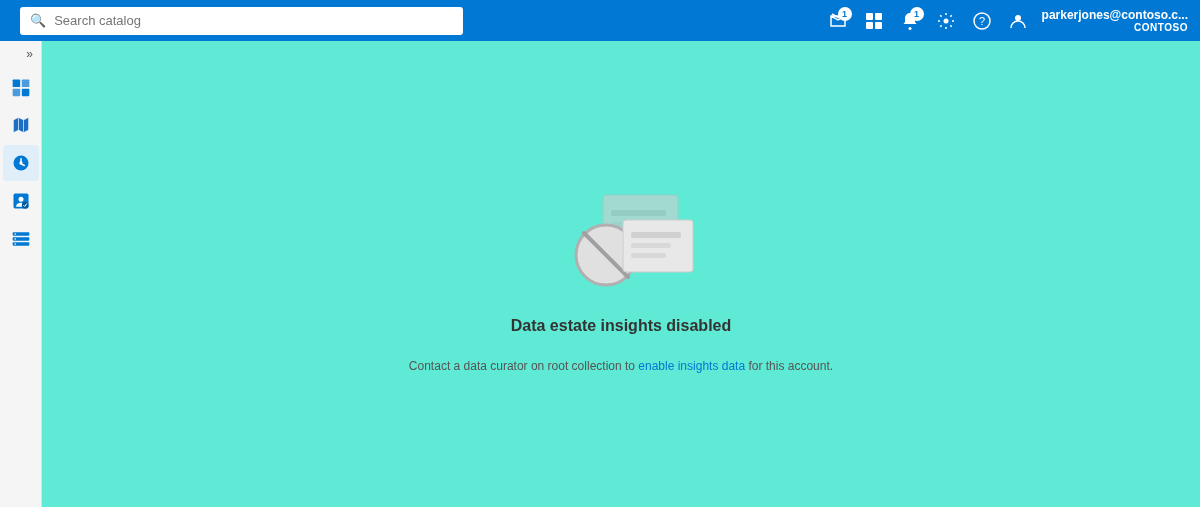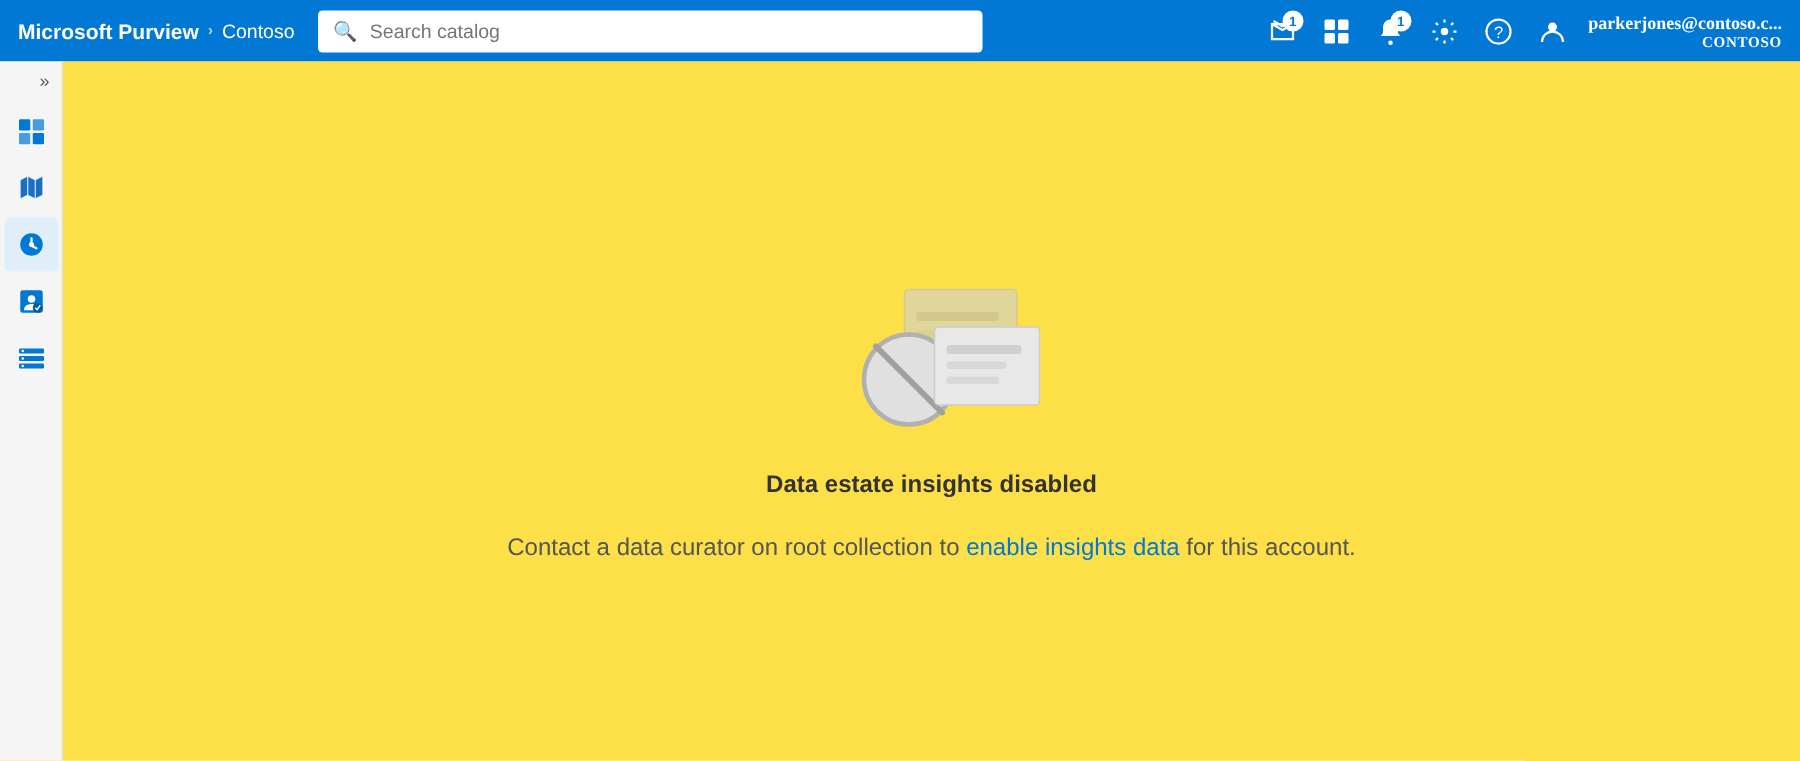--- a/index.html
+++ b/index.html
@@ -88,21 +88,20 @@
       align-items: center;
       justify-content: center;
     }
     .user-info {
       display: flex;
       flex-direction: column;
       align-items: flex-end;
       color: #fff;
       margin-left: 4px;
       cursor: pointer;
-      font-family: Liberation Serif, serif;
     }
     .user-info .user-name {
       font-size: 12px;
       font-weight: 600;
     }
     .user-info .user-org {
       font-size: 10px;
       font-weight: 700;
       letter-spacing: 0.5px;
     }
@@ -150,56 +149,51 @@
       height: 20px;
     }
 
     
     .main-content {
       flex: 1;
       display: flex;
       flex-direction: column;
       align-items: center;
       justify-content: center;
-      background: #fde047;
+      background: #5eead4;
     }
     .empty-state {
       display: flex;
       flex-direction: column;
       align-items: center;
       gap: 12px;
     }
     .empty-state-icon {
       width: 160px;
       height: 130px;
     }
     .empty-title {
       font-size: 16px;
       font-weight: 600;
       color: #333;
     }
     .empty-subtitle {
-      font-size: 16px;
+      font-size: 12px;
       color: #555;
       margin-top: 12px;
     }
     .empty-subtitle a {
       color: #0078d4;
       text-decoration: none;
     }
   </style>
 </head>
 <body>
 
 <div class="topbar">
-  <div class="topbar-brand">
-    <span>Microsoft Purview</span>
-    <span class="chevron">›</span>
-    <span class="tenant">Contoso</span>
-  </div>
 
   <div class="search-bar">
     <span class="search-icon">🔍</span>
     <input type="text" placeholder="Search catalog" style="">
   </div>
 
   <div class="topbar-actions">
 
     <div class="topbar-icon-btn">
       <svg width="18" height="18" viewBox="0 0 18 18" fill="none">

